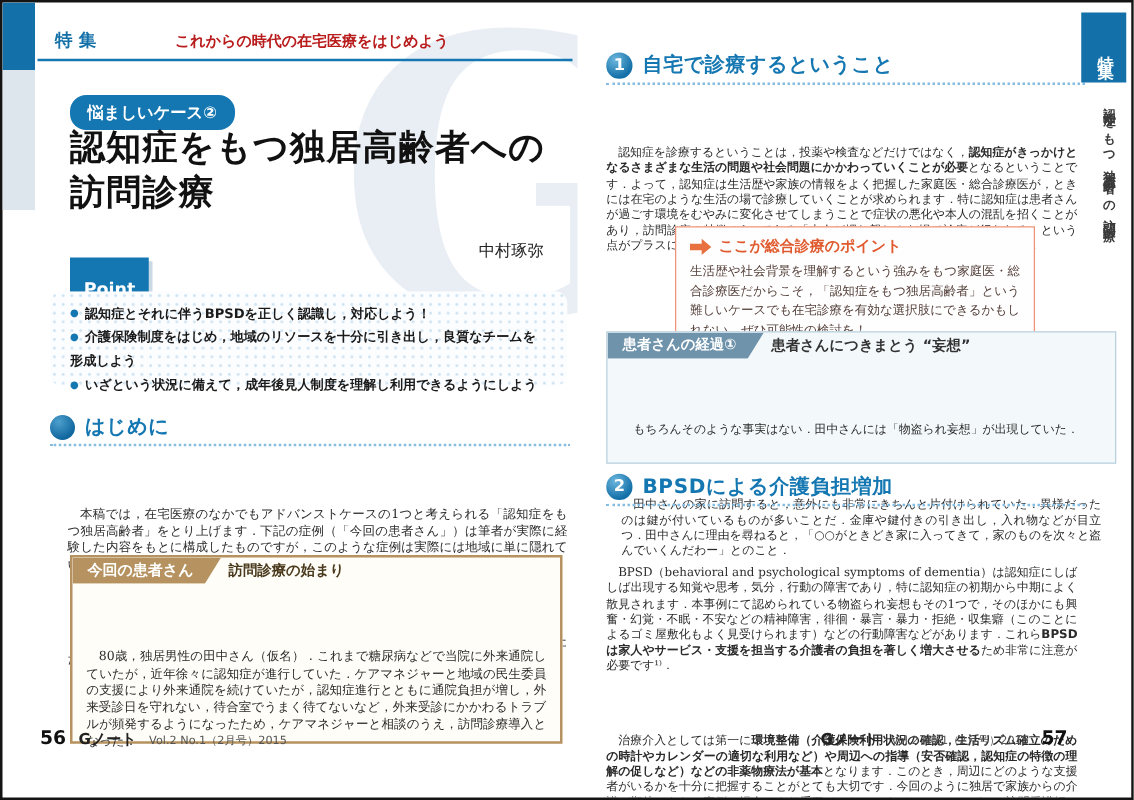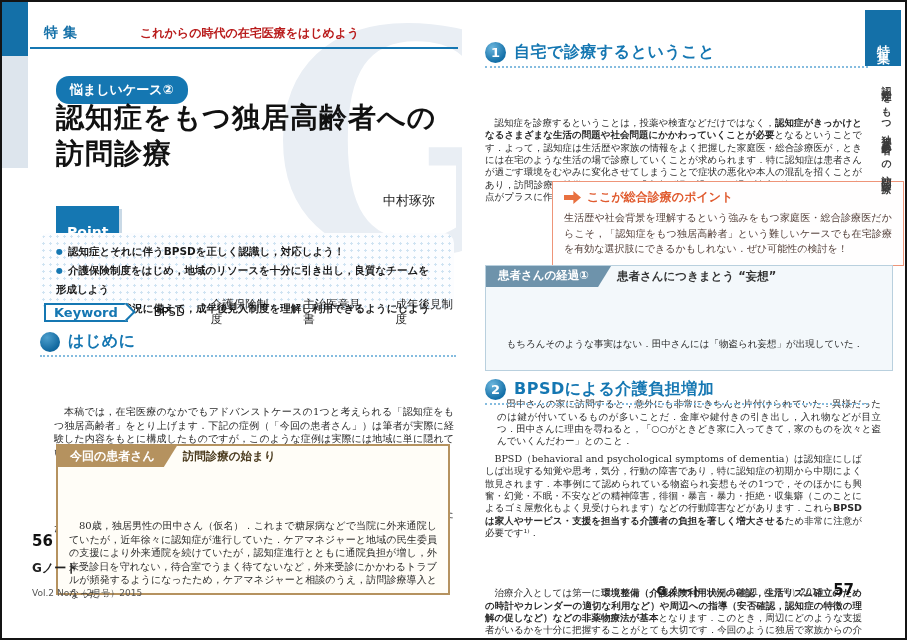--- a/index.html
+++ b/index.html
@@ -54,36 +54,36 @@
   #intro-body { margin-top:6px; padding:0 2px 0 14px; }
   .patient-box { position:absolute; left:54px; top:442px; width:394px; height:151px;
                  border:2px solid #b5925f; background:#fffdf7; }
   .box-header { display:flex; align-items:center; height:21px; }
   .box-label-tan { background:#b5925f; color:#fff; font-size:12px; font-weight:bold;
                    padding:2px 22px 3px 12px; height:21px;
                    clip-path:polygon(0 0,100% 0,calc(100% - 13px) 100%,0 100%); }
   .box-title { font-size:11.5px; font-weight:bold; color:#4a3a1d; margin-left:6px; }
   .patient-box .box-body { padding:4px 11px 0 11px; }
   .footer { position:absolute; bottom:14px; display:flex; align-items:baseline; gap:10px; }
-  #footer-left { left:30px;flex-direction:column; }
+  #footer-left { left:30px; }
   #footer-right { right:14px; }
   .page-num { font-size:15px; font-weight:bold; color:#111; }
   .journal-name { font-size:12px; font-weight:bold; color:#222; }
   .journal-issue { font-size:9px; color:#555; }
 
   
   #page-right { position:absolute; left:470px; top:0; width:396px; height:612px; }
   .rp-section-head { display:flex; align-items:center; gap:8px; border-bottom:2px dotted #85bcdf;
                      padding-bottom:3px; margin-left:13px; }
   #s1-head { position:absolute; left:0; top:40px; width:383px; }
   .rp-body { position:absolute; left:13px; width:377px; }
   #s1-para { top:67px; }
   #page-right .body-p { font-size:9.5px; line-height:1.3; }
-  .gp-point-box { position:absolute; left:68px; top:179px; width:352px; border:1px solid #ee9478;
-                  background:#fffefe; padding:7px 11px 8px 11px;margin-left:12px; }
+  .gp-point-box { position:absolute; left:68px; top:179px; width:288px; border:1px solid #ee9478;
+                  background:#fffefe; padding:7px 11px 8px 11px; }
   .gp-point-title { display:flex; align-items:center; gap:6px; }
   .arrow-icon { width:17px; height:13px; background:#e8703f; flex:0 0 auto;
                 clip-path:polygon(0 30%,55% 30%,55% 0,100% 50%,55% 100%,55% 70%,0 70%); }
   .gp-point-title-text { color:#e05a2e; font-weight:bold; font-size:12px; }
   .gp-point-body { margin-top:4px; font-size:10px; line-height:1.55; color:#54403a; text-align:justify; }
   .course-box { position:absolute; left:13px; top:263px; width:408px; height:106px;
                 border:1px solid #b9d0de; background:#f3f8fb; }
   .box-label-blue { background:#6e93ab; color:#fff; font-size:11.5px; font-weight:bold;
                     padding:2px 22px 3px 12px; height:21px;
                     clip-path:polygon(0 0,100% 0,calc(100% - 13px) 100%,0 100%); }
@@ -127,27 +127,20 @@
 
     <div class="author">中村琢弥</div>
 
     <div class="point-label">Point</div>
     <div class="point-box">
       <div class="point-item">認知症とそれに伴うBPSDを正しく認識し，対応しよう！</div>
       <div class="point-item">介護保険制度をはじめ，地域のリソースを十分に引き出し，良質なチームを形成しよう</div>
       <div class="point-item">いざという状況に備えて，成年後見人制度を理解し利用できるようにしよう</div>
     </div>
 
-    <div class="keyword-row">
-      <span class="kw-tag">Keyword</span>
-      <span class="kw-item">BPSD</span>
-      <span class="kw-item">介護保険制度</span>
-      <span class="kw-item">主治医意見書</span>
-      <span class="kw-item">成年後見制度</span>
-    </div>
 
     <div id="intro-section">
       <div class="section-head">
         <span class="section-dot"></span>
         <span class="section-title">はじめに</span>
       </div>
       <div id="intro-body">
         <p class="body-p serif">本稿では，在宅医療のなかでもアドバンストケースの1つと考えられる「認知症をもつ独居高齢者」をとり上げます．下記の症例（「今回の患者さん」）は筆者が実際に経験した内容をもとに構成したものですが，このような症例は実際には地域に単に隠れているだけで，実は現代のご時世ではかなりよくある状況ではないでしょうか．</p>
         <p class="body-p serif">ぜひ皆さんがこれまで診療を経験されてきたケースも思い出しながら読み進めていただけましたら幸いです．</p>
       </div>

